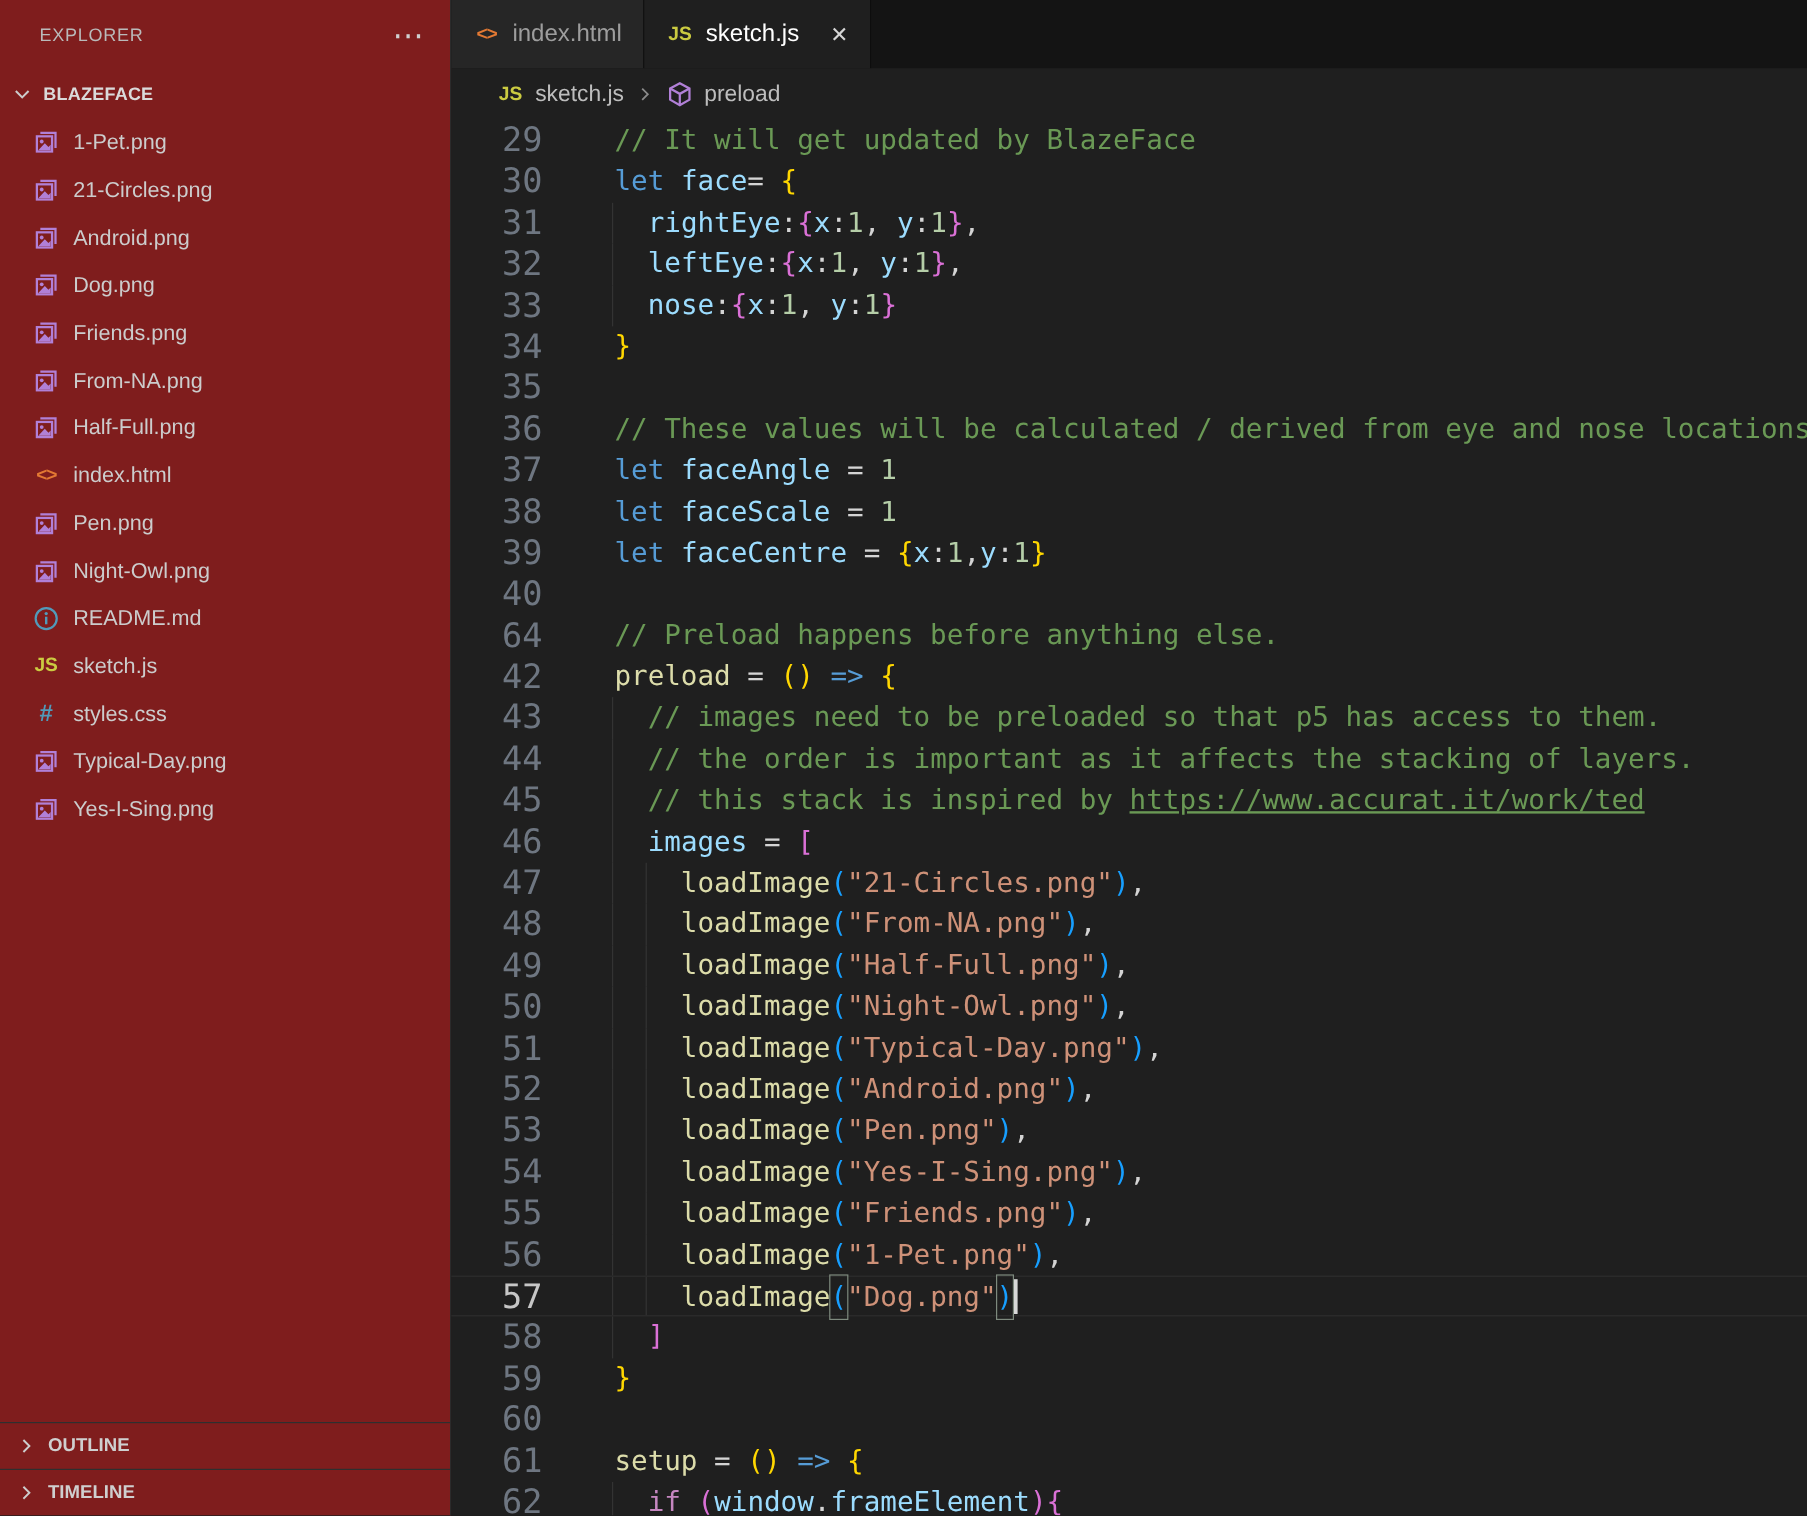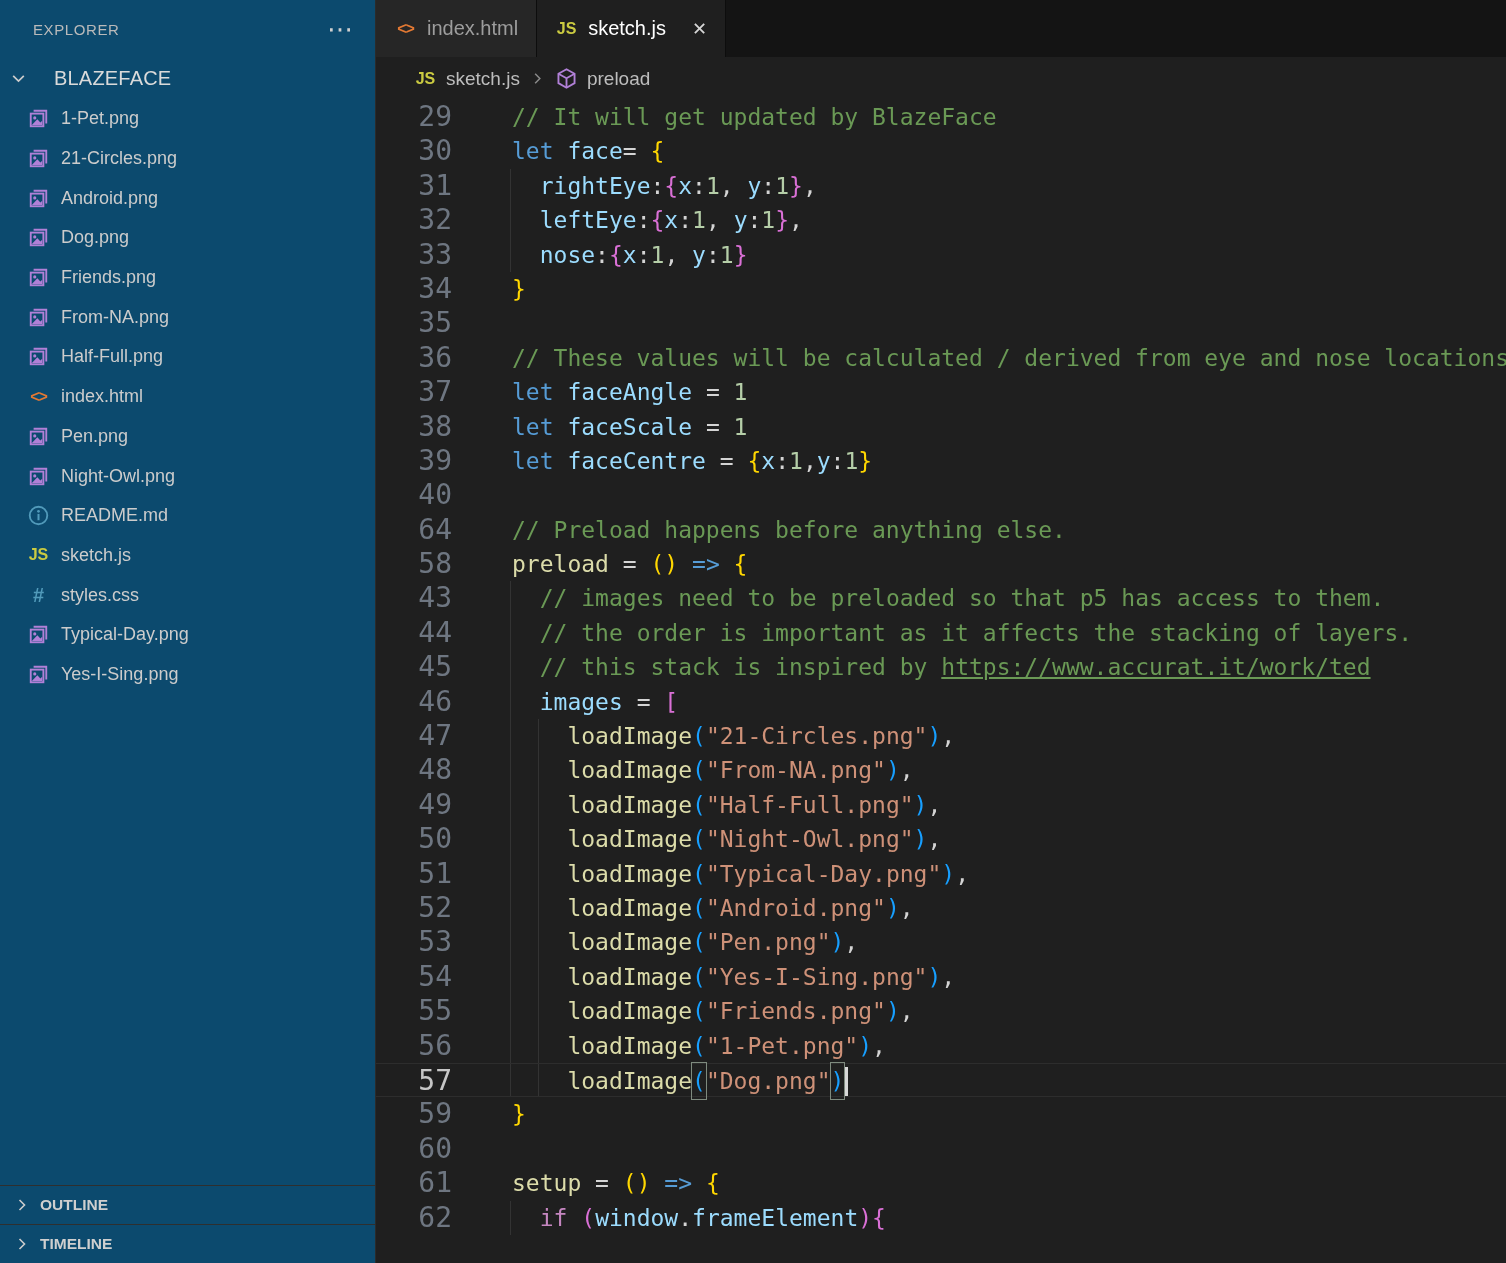--- a/index.html
+++ b/index.html
@@ -8,28 +8,28 @@
     --bracket1:#FFD700; --bracket2:#DA70D6; --bracket3:#179FFF;
     --icon_purple:#B180D7; --icon_yellow:#CBCB41; --icon_blue:#519ABA; --icon_orange:#E37933;
   }
   *{box-sizing:border-box}
   html,body{margin:0;padding:0}
   body{width:1506px;height:1263px;overflow:hidden;background:#1f1f1f;
        font-family:"Liberation Sans",sans-serif;color:#ccc}
   .app{display:flex;width:100%;height:100%}
 
   
-  .sidebar{width:376px;min-width:376px;background:#0c4a6e;border-right:1px solid #2b2b2b;
+  .sidebar{width:376px;min-width:376px;background:#7f1d1d;border-right:1px solid #2b2b2b;
            display:flex;flex-direction:column}
   .sb-header{height:58px;display:flex;align-items:center;justify-content:space-between;
              padding:0 22px 0 33px}
   .sb-title{color:#bababa;font-size:15px;letter-spacing:.6px}
   .more{color:#d0d0d0;font-size:26px;line-height:10px;cursor:pointer}
-  .folder-row{height:41px;display:flex;align-items:center;gap:27px;padding-left:10px;
-              color:#dadada;font-weight:normal;font-size:20px;letter-spacing:.2px;cursor:pointer}
+  .folder-row{height:41px;display:flex;align-items:center;gap:9px;padding-left:10px;
+              color:#dadada;font-weight:bold;font-size:15px;letter-spacing:.2px;cursor:pointer}
   .chev{flex:none;display:flex;align-items:center;justify-content:center}
   .frow{height:39.7px;display:flex;align-items:center;padding-left:27px;gap:11px;
         color:#cccccc;font-size:18px;cursor:pointer}
   .ficon{width:23px;height:23px;display:flex;align-items:center;justify-content:center;flex:none}
   .ticon{font-weight:bold}
   .ticon.js{color:var(--icon_yellow);font-size:16px;letter-spacing:0}
   .ticon.html{color:var(--icon_orange);font-size:16px;letter-spacing:-1px}
   .ticon.css{color:var(--icon_blue);font-size:20px}
   .sb-spacer{flex:1}
   .section{height:39px;border-top:1px solid #2f2f2f;display:flex;align-items:center;gap:10px;
@@ -335,21 +335,21 @@
           </div>
           <div class="cline">
             <span class="ln">40</span>
             <span class="lc"></span>
           </div>
           <div class="cline">
             <span class="ln">64</span>
             <span class="lc"><span class="tk c">// Preload happens before anything else.</span></span>
           </div>
           <div class="cline">
-            <span class="ln">58</span>
+            <span class="ln">42</span>
             <span class="lc"><span class="tk f">preload</span><span class="tk p"> = </span><span class="tk b1">()</span><span class="tk p"> </span><span class="tk k">=&gt;</span><span class="tk p"> </span><span class="tk b1">{</span></span>
           </div>
           <div class="cline">
             <span class="ln">43</span>
             <span class="lc"><span class="g" style="left: -2px;"></span><span class="tk p">  </span><span class="tk c">// images need to be preloaded so that p5 has access to them.</span></span>
           </div>
           <div class="cline">
             <span class="ln">44</span>
             <span class="lc"><span class="g" style="left: -2px;"></span><span class="tk p">  </span><span class="tk c">// the order is important as it affects the stacking of layers.</span></span>
           </div>
@@ -399,20 +399,24 @@
           </div>
           <div class="cline">
             <span class="ln">56</span>
             <span class="lc"><span class="g" style="left: -2px;"></span><span class="g" style="left: 25.7px;"></span><span class="tk p">    </span><span class="tk f">loadImage</span><span class="tk b3">(</span><span class="tk s">"1-Pet.png"</span><span class="tk b3">)</span><span class="tk p">,</span></span>
           </div>
           <div class="cline cur">
             <span class="ln">57</span>
             <span class="lc"><span class="g" style="left: -2px;"></span><span class="g" style="left: 25.7px;"></span><span class="tk p">    </span><span class="tk f">loadImage</span><span class="tk bm">(</span><span class="tk s">"Dog.png"</span><span class="tk bm">)</span><span class="cursor"></span></span>
           </div>
           <div class="cline">
+            <span class="ln">58</span>
+            <span class="lc"><span class="g" style="left: -2px;"></span><span class="tk p">  </span><span class="tk b2">]</span></span>
+          </div>
+          <div class="cline">
             <span class="ln">59</span>
             <span class="lc"><span class="tk b1">}</span></span>
           </div>
           <div class="cline">
             <span class="ln">60</span>
             <span class="lc"></span>
           </div>
           <div class="cline">
             <span class="ln">61</span>
             <span class="lc"><span class="tk f">setup</span><span class="tk p"> = </span><span class="tk b1">()</span><span class="tk p"> </span><span class="tk k">=&gt;</span><span class="tk p"> </span><span class="tk b1">{</span></span>

